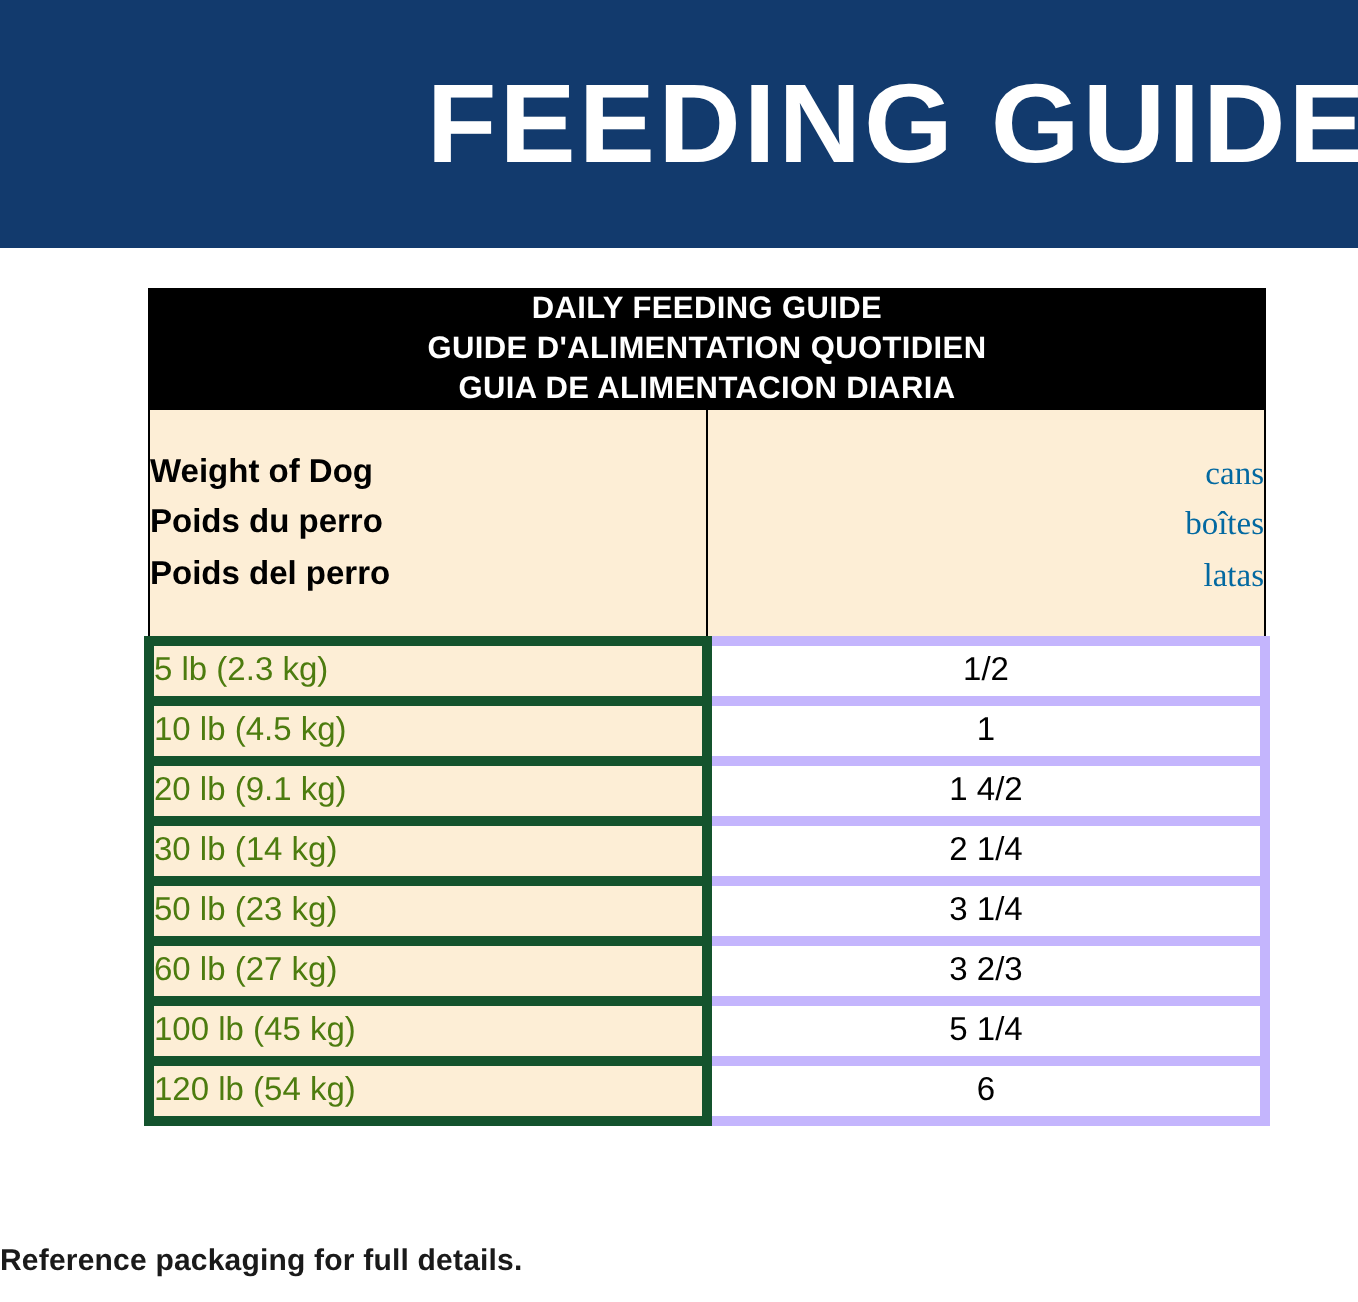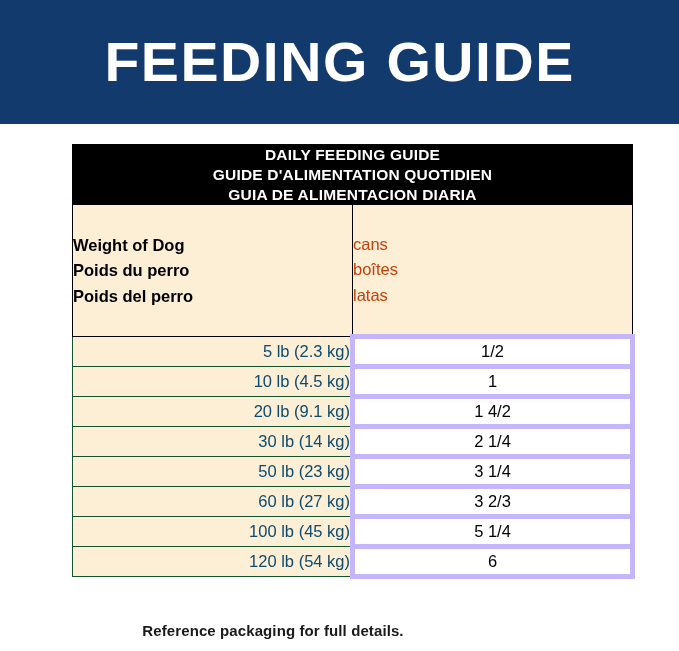--- a/index.html
+++ b/index.html
@@ -24,21 +24,21 @@
   
   .banner {
     position: absolute;
     left: 0;
     top: 0;
     width: 679px;
     height: 124px;
     background: #123a6d;
     display: flex;
     align-items: center;
-    justify-content: center;
+    justify-content: flex-end;
   }
   .banner-title {
     color: #ffffff;
     font-family: "Liberation Sans", sans-serif;
     font-weight: bold;
     font-size: 56px;
     letter-spacing: 1.5px;
     line-height: 1;
     text-align: center;
     transform: scaleX(1.02);
@@ -75,69 +75,69 @@
   }
   .hdr-cell .l1 { display: block; }
   .hdr-cell .l2 { display: block; }
   .hdr-cell .l3 { display: block; }
 
   
   .sub-left, .sub-right {
     background: #fdeed6;
     border: 1px solid #000000;
     vertical-align: middle;
-    height: 132px;
+    height: 116px;
   }
   .sub-left {
     width: 190px;
     padding: 6px 0 6px 26px;
     text-align: left;
     font-weight: bold;
     font-size: 16.5px;
     color: #000000;
     line-height: 1.55;
   }
   .sub-right {
     padding: 6px 0;
-    text-align: left;
+    text-align: right;
     font-weight: normal;
     font-size: 16.5px;
-    color: #c2410c;
+    color: #0369a1;
     line-height: 1.55;
+    font-family: Liberation Serif, serif;
   }
   .sub-left div, .sub-right div { display: block; }
 
   
   .cell-weight {
     background: #fdeed6;
-    border: 1px solid #14532d;
+    border: 5px solid #14532d;
     width: 190px;
-    text-align: right;
-    font-size: 16.5px;
-    color: #0c4a6e;
+    text-align: left;
+    font-size: 16.5px;
+    color: #4d7c0f;
     height: 27px;
     line-height: 25px;
   }
   .cell-amount {
     background: #ffffff;
     border: 5px solid #c4b5fd;
     text-align: center;
     font-size: 16.5px;
     color: #000000;
     height: 27px;
     line-height: 25px;
   }
 
   
   .footnote {
     position: absolute;
     left: 0;
     top: 622px;
     width: 546px;
-    text-align: center;
     font-size: 15px;
     font-weight: bold;
     color: #1a1a1a;
     letter-spacing: 0.1px;
   }
 </style>
 </head>
 <body>
 
 <div class="page">

